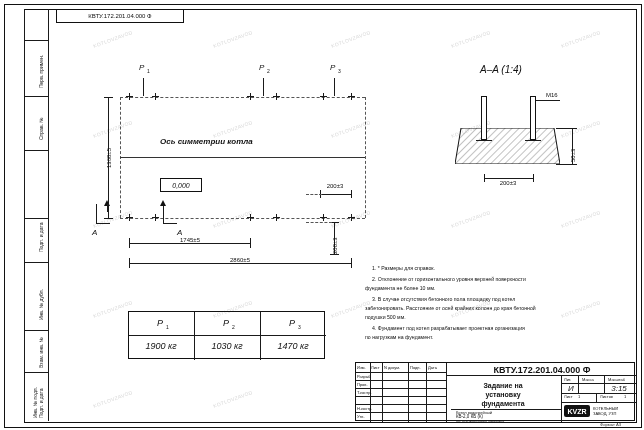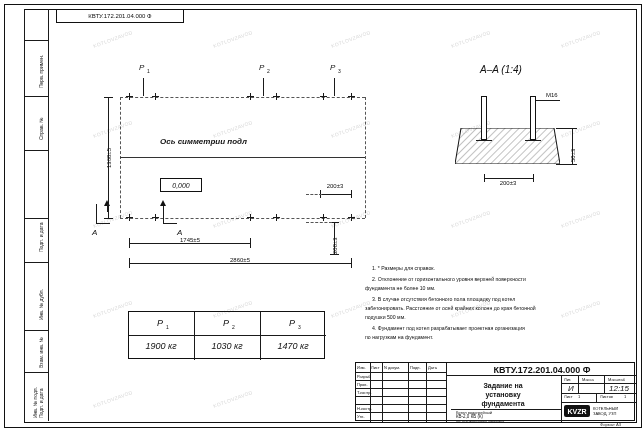--- a/index.html
+++ b/index.html
@@ -105,21 +105,21 @@
   <div class="ln" style="left:334px;top:78px;width:1px;height:18px;"></div>
 
   <div class="txt" style="left:139px;top:63px;font-size:8px;font-style:italic;">P</div>
   <div class="txt" style="left:147px;top:68px;font-size:5px;">1</div>
   <div class="txt" style="left:259px;top:63px;font-size:8px;font-style:italic;">P</div>
   <div class="txt" style="left:267px;top:68px;font-size:5px;">2</div>
   <div class="txt" style="left:330px;top:63px;font-size:8px;font-style:italic;">P</div>
   <div class="txt" style="left:338px;top:68px;font-size:5px;">3</div>
 
   <div class="ln" style="left:120px;top:157px;width:245px;height:1px;background:#333;"></div>
-  <div class="txt" style="left:160px;top:137px;font-size:8px;font-style:italic;font-weight:bold;">Ось симметрии подл</div>
+  <div class="txt" style="left:160px;top:137px;font-size:8px;font-style:italic;font-weight:bold;">Ось симметрии котла</div>
 
   <div class="tb" style="left:160px;top:178px;width:42px;height:14px;"></div>
   <div class="txt" style="left:181px;top:185px;font-size:7px;font-style:italic;transform:translate(-50%,-50%);">0,000</div>
 
   <div class="ln" style="left:96px;top:204px;width:1px;height:20px;"></div>
   <div class="ln" style="left:96px;top:223px;width:14px;height:1px;"></div>
   <div class="arrw" style="left:104px;top:200px;border-left:3px solid transparent;border-right:3px solid transparent;border-bottom:6px solid #111;"></div>
   <div class="ln" style="left:107px;top:204px;width:1px;height:8px;"></div>
   <div class="txt" style="left:92px;top:228px;font-size:8px;font-style:italic;">A</div>
 
@@ -252,21 +252,21 @@
     <div class="txt" style="left:100px;top:55px;font-size:4px;">по техническому заданию</div>
 
     <div class="ln" style="left:205px;top:20px;width:75px;height:1px;"></div>
     <div class="ln" style="left:205px;top:30px;width:75px;height:1px;"></div>
     <div class="ln" style="left:222px;top:12px;width:1px;height:18px;"></div>
     <div class="ln" style="left:248px;top:12px;width:1px;height:18px;"></div>
     <div class="txt" style="left:208px;top:14px;font-size:4px;">Лит.</div>
     <div class="txt" style="left:226px;top:14px;font-size:4px;">Масса</div>
     <div class="txt" style="left:252px;top:14px;font-size:4px;">Масштаб</div>
     <div class="txt" style="left:212px;top:21px;font-size:8px;font-style:italic;">И</div>
-    <div class="txt" style="left:263px;top:21px;font-size:8px;font-style:italic;transform:translateX(-50%);">12:15</div>
+    <div class="txt" style="left:263px;top:21px;font-size:8px;font-style:italic;transform:translateX(-50%);">3:15</div>
 
     <div class="ln" style="left:205px;top:39px;width:75px;height:1px;"></div>
     <div class="ln" style="left:240px;top:30px;width:1px;height:9px;"></div>
     <div class="txt" style="left:208px;top:31px;font-size:4px;">Лист</div>
     <div class="txt" style="left:212px;top:31px;font-size:4px;opacity:0;"></div>
     <div class="txt" style="left:222px;top:31px;font-size:4px;">1</div>
     <div class="txt" style="left:244px;top:31px;font-size:4px;">Листов</div>
     <div class="txt" style="left:268px;top:31px;font-size:4px;">1</div>
 
     <div class="abs" style="left:208px;top:42px;width:26px;height:12px;background:#111;border-radius:2px;"></div>

